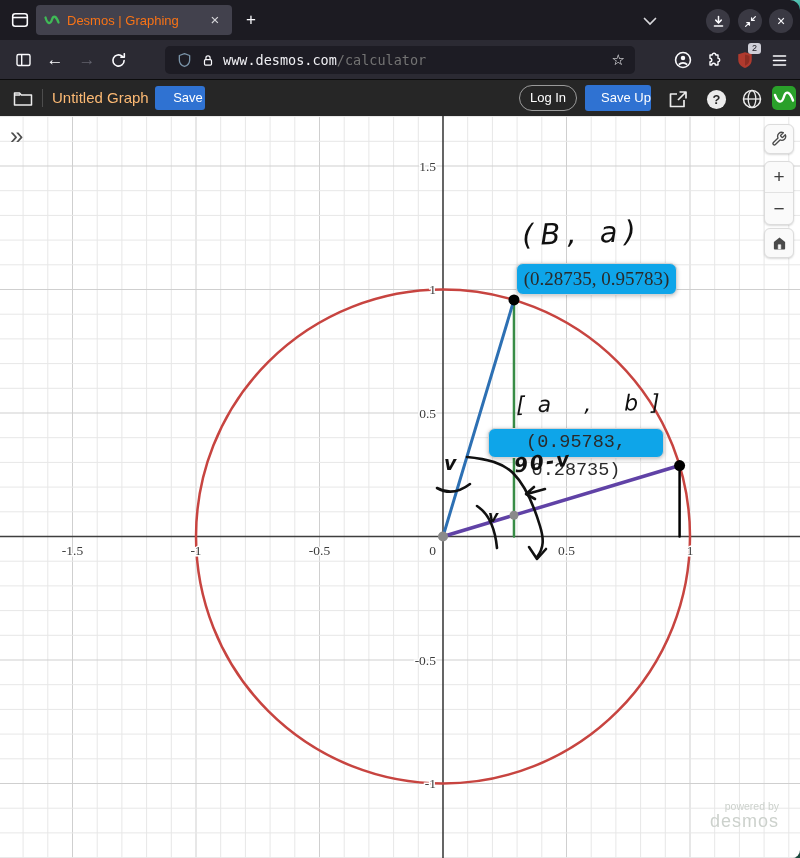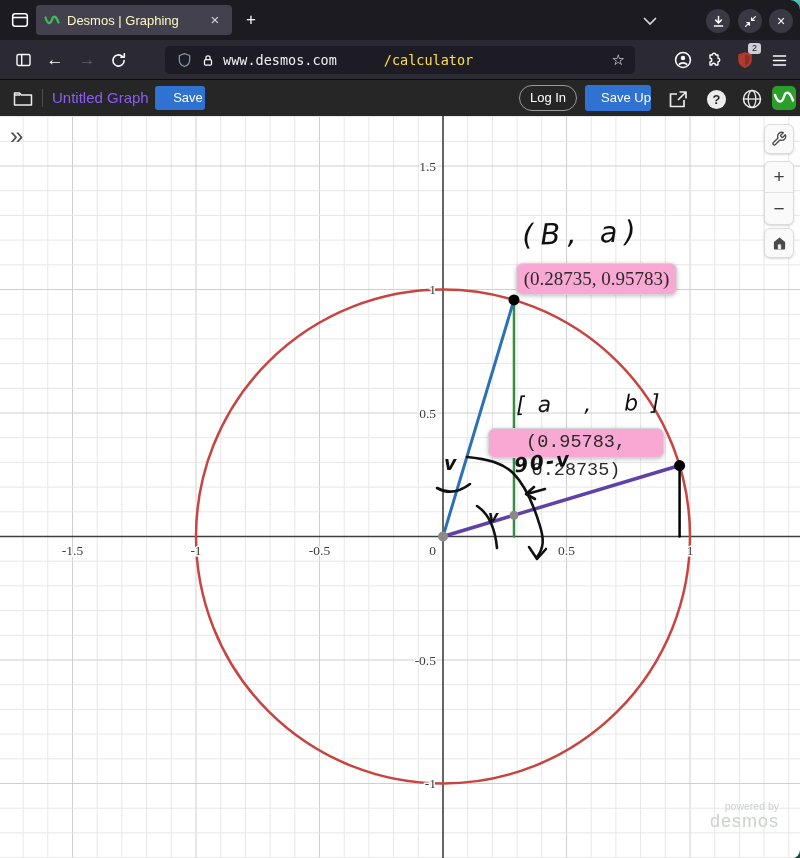--- a/index.html
+++ b/index.html
@@ -6,57 +6,57 @@
   body { width:800px; height:858px; font-family:"Liberation Sans", sans-serif; background:#000; }
   .stage { position:relative; width:800px; height:858px; overflow:hidden; background:#000; }
   .corner-tr { position:absolute; top:0; right:0; width:20px; height:16px; background:linear-gradient(135deg,#7ce8d5,#2a9d8f); }
   .corner-br { position:absolute; bottom:0; right:0; width:14px; height:14px; background:#1d4a3e; }
   .frame { position:absolute; inset:0; border-radius:0 10px 8px 0; overflow:hidden; }
 
   
   .tabbar { position:absolute; left:0; top:0; width:800px; height:40px; background:#1c1b22; }
   .fxview { position:absolute; left:8px; top:8px; width:24px; height:24px; display:flex; align-items:center; justify-content:center; border-radius:4px; }
   .tab { position:absolute; left:36px; top:5px; width:196px; height:30px; background:#42414d; border-radius:4px; display:flex; align-items:center; padding:0 8px; }
-  .tab-title { color:#fef9c3; font-size:13px; margin-left:7px; white-space:nowrap; flex:1; }
+  .tab-title { color:#f97316; font-size:13px; margin-left:7px; white-space:nowrap; flex:1; }
   .tab-close { color:#d7d7db; font-size:15px; width:18px; height:18px; line-height:17px; text-align:center; border-radius:3px; }
   .newtab { position:absolute; left:240px; top:9px; width:22px; height:22px; color:#fbfbfe; font-size:17px; line-height:21px; text-align:center; border-radius:4px; }
   .alltabs { position:absolute; left:638px; top:10px; width:24px; height:22px; display:flex; align-items:center; justify-content:center; }
   .winbtn { position:absolute; top:9px; width:24px; height:24px; border-radius:50%; background:#3a3943; display:flex; align-items:center; justify-content:center; color:#fbfbfe; }
   .winbtn.dl { left:706px; } .winbtn.cmp { left:738px; } .winbtn.cls { left:769px; font-size:14px; }
 
   
   .navbar { position:absolute; left:0; top:40px; width:800px; height:40px; background:#2b2a33; border-bottom:1px solid #0c0c0d; }
   .nav-ico { position:absolute; top:7px; width:26px; height:26px; display:flex; align-items:center; justify-content:center; border-radius:4px; color:#fbfbfe; font-size:17px; }
   .urlbox { position:absolute; left:165px; top:6px; width:470px; height:28px; background:#1d1c24; border-radius:5px; display:flex; align-items:center; }
   .url-text { font-family:"DejaVu Sans Mono", monospace; font-size:13.5px; margin-left:8px; white-space:nowrap; }
-  .url-host { color:#f0f0f4;text-align:right; } .url-path { color:#fde047;padding-left:47px; }
+  .url-host { color:#f0f0f4;text-align:right; } .url-path { color:#737373; }
   .url-star { position:absolute; right:10px; top:5px; color:#fbfbfe; font-size:15px; }
 
   
   .dheader { position:absolute; left:0; top:80px; width:800px; height:36px; background:#262626; }
   .dh-folder { position:absolute; left:10px; top:7px; width:26px; height:22px; display:flex; align-items:center; justify-content:center; }
   .dh-div { position:absolute; left:42px; top:9px; width:1px; height:18px; background:#4d4d4d; }
-  .dh-title { position:absolute; left:52px; top:0; height:36px; line-height:36px; color:#8b5cf6; font-size:15px; }
+  .dh-title { position:absolute; left:52px; top:0; height:36px; line-height:36px; color:#fdba74; font-size:15px; }
   .btn-blue { position:absolute; background:#2f72d2; color:#fff; font-size:13px; border-radius:3px; text-align:center;padding-left:16px; }
   .dh-save { left:155px; top:6px; width:50px; height:24px; line-height:24px; }
   .dh-login { position:absolute; left:519px; top:5px; width:58px; height:26px; line-height:24px; color:#fff; font-size:13px; border:1px solid #9a9a9a; border-radius:13px; text-align:center; }
   .dh-signup { left:585px; top:5px; width:66px; height:26px; line-height:26px; }
   .dh-ico { position:absolute; top:7px; width:24px; height:24px; display:flex; align-items:center; justify-content:center; }
 
   
   .graph { position:absolute; left:0; top:116px; width:800px; height:742px; background:#ffffff; }
   .graph svg.plot { position:absolute; left:0; top:0; }
   .expand { position:absolute; left:10px; top:6px; font-size:24px; color:#4e4e4e; letter-spacing:-2px; }
   .sidebtn { position:absolute; right:6px; width:30px; background:#fafafa; border:1px solid #dcdcdc; border-radius:6px; box-shadow:0 1px 2px rgba(0,0,0,0.15); display:flex; align-items:center; justify-content:center; color:#4a4a4a; }
   .sb-wrench { top:8px; height:30px; }
   .sb-zoom { top:45px; height:64px; flex-direction:column; padding:0; }
   .sb-zoom .half { width:100%; height:32px; display:flex; align-items:center; justify-content:center; font-size:19px; color:#3f3f3f; }
   .sb-zoom .half:first-child { border-bottom:1px solid #e2e2e2; }
   .sb-home { top:112px; height:30px; }
-  .ptlabel { position:absolute; background:#f9a8d4; border:1px solid #d4d4d4; border-radius:7px; box-shadow:0 1px 4px rgba(0,0,0,0.25); font-family:"Liberation Serif","DejaVu Serif",serif; color:#2a2a2a; text-align:center; }
+  .ptlabel { position:absolute; background:#0ea5e9; border:1px solid #d4d4d4; border-radius:7px; box-shadow:0 1px 4px rgba(0,0,0,0.25); font-family:"Liberation Serif","DejaVu Serif",serif; color:#2a2a2a; text-align:center; }
   .ptl1 { left:516px; top:147px; width:161px; height:32px; line-height:30px; font-size:19px; }
   .ptl2 { left:488px; top:312px; width:176px; height:30px; line-height:28px; font-size:18.5px;font-family:Liberation Mono, monospace; }
   .hw { position:absolute; font-family:"DejaVu Sans", sans-serif; font-style:italic; color:#101010; white-space:nowrap; }
   .hw-bparen { left:522px; top:100px; font-size:29px; letter-spacing:7px; transform:rotate(-2deg); }
   .hw-abrack { left:516px; top:275px; font-size:22px; letter-spacing:13px; transform:rotate(-1deg); }
   .hw-v1 { left:444px; top:336px; font-size:19px; font-weight:bold; }
   .hw-90v { left:514px; top:334px; font-size:20px; letter-spacing:2px; transform:rotate(-7deg); font-weight:bold; }
   .hw-v2 { left:488px; top:391px; font-size:16px; font-weight:bold; }
   .watermark { position:absolute; right:21px; bottom:28px; text-align:right; color:#ccd1cc; }
   .watermark .l1 { font-size:10.5px; }

